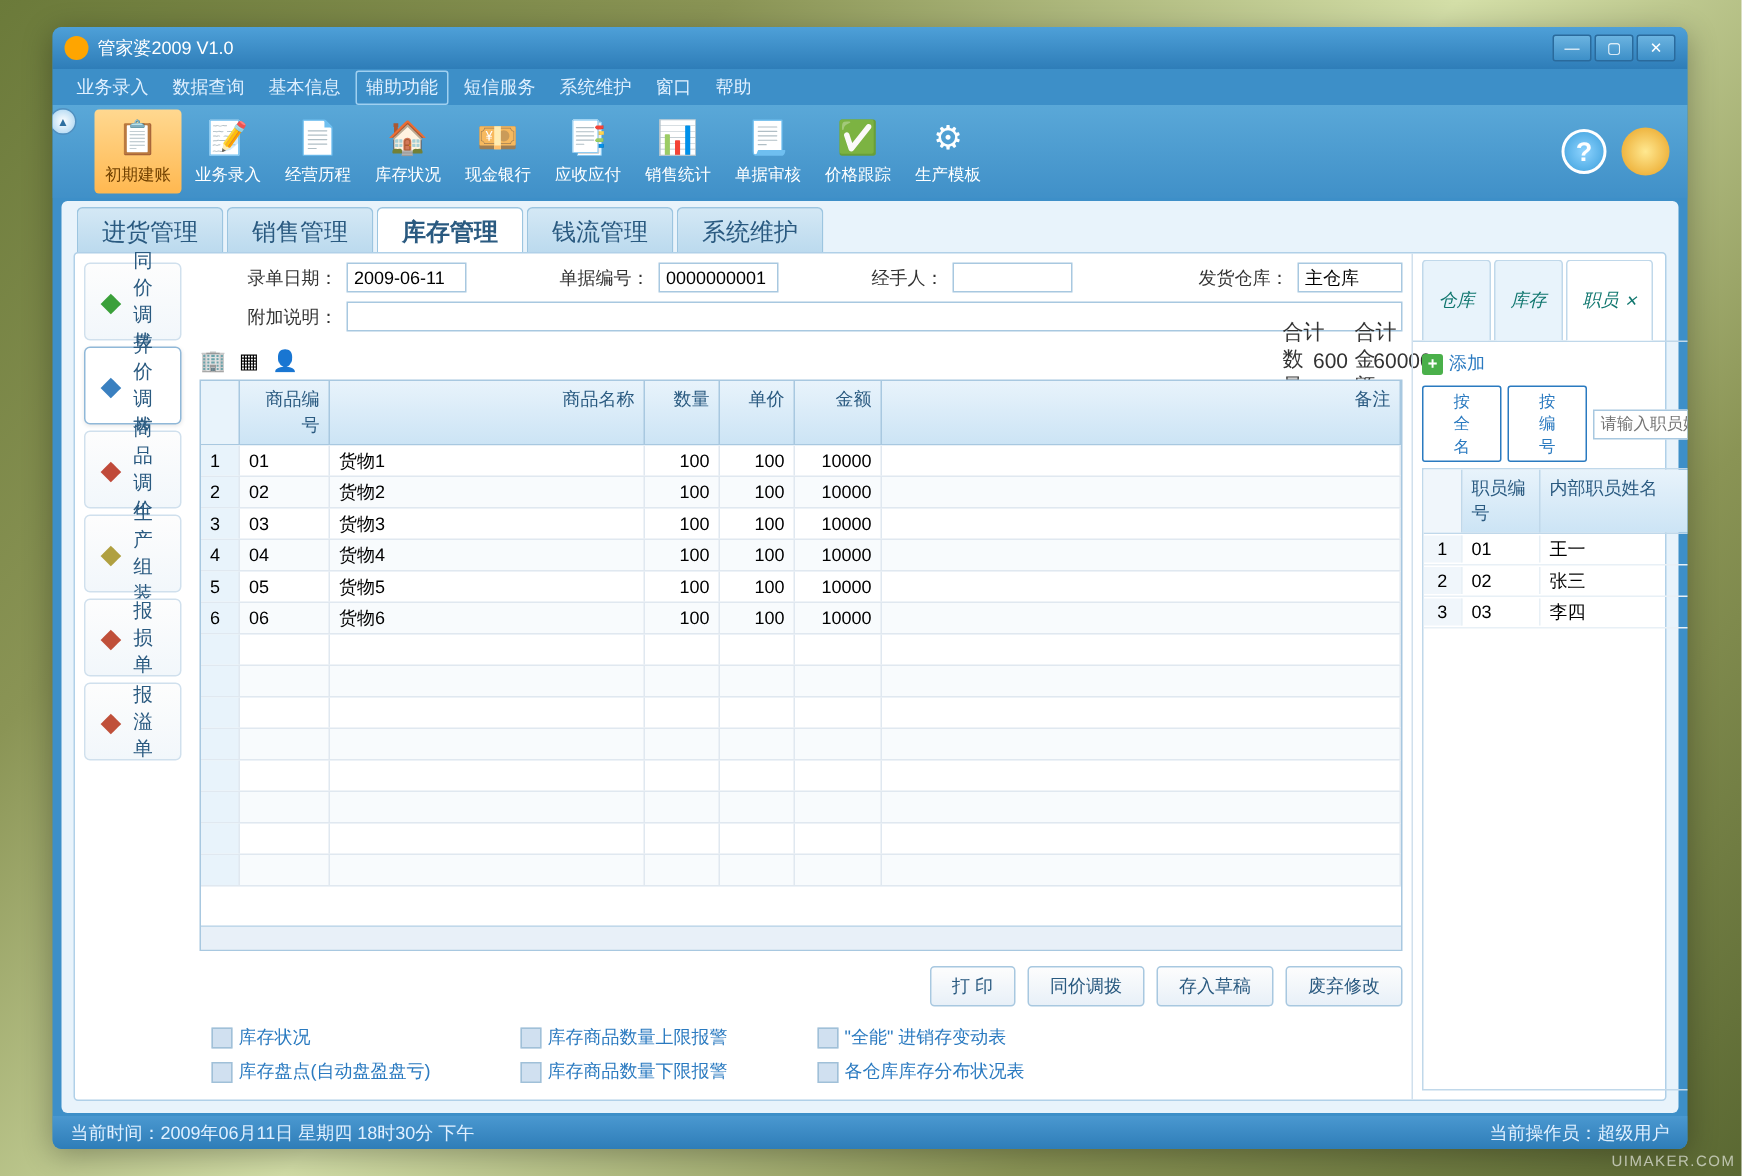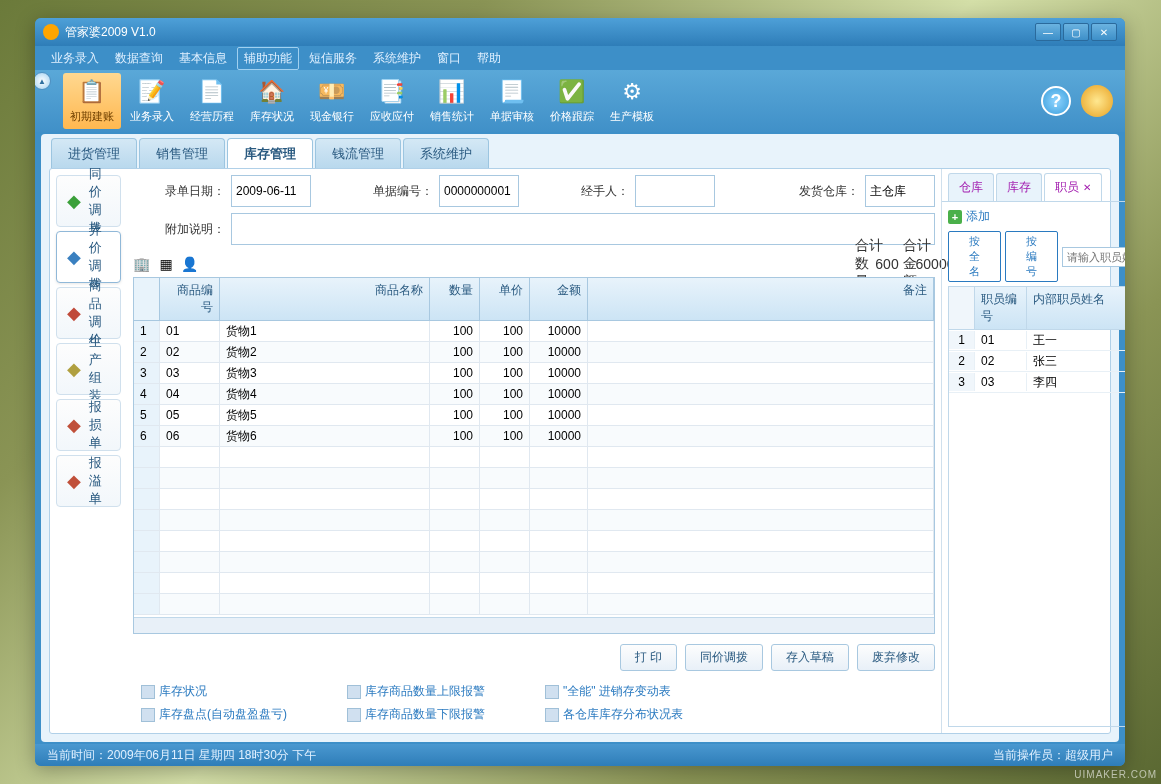--- a/index.html
+++ b/index.html
@@ -16,31 +16,31 @@
 .toolbar { height: 62px; background: linear-gradient(#5aa8d8, #4090c8); display: flex; align-items: center; padding: 0 12px; gap: 2px; position: relative; }
 .toolbar-toggle { position: absolute; left: -2px; top: 2px; width: 18px; height: 18px; background: radial-gradient(#fff, #a0d0f0); border-radius: 50%; border: 1px solid #5090c0; display: flex; align-items: center; justify-content: center; font-size: 8px; color: #3070a0; }
 .tbbtn { width: 58px; height: 56px; display: flex; flex-direction: column; align-items: center; justify-content: center; color: #fff; font-size: 11px; cursor: pointer; border-radius: 3px; gap: 3px; }
 .tbbtn.active { background: linear-gradient(#ffd890, #ffb850); color: #704000; }
 .tbbtn .tbicon { width: 30px; height: 28px; display: flex; align-items: center; justify-content: center; font-size: 22px; }
 .toolbar-right { margin-left: auto; display: flex; gap: 10px; align-items: center; }
 .help-icon { width: 30px; height: 30px; border-radius: 50%; background: radial-gradient(#8fd4ff, #3a9edb); border: 2px solid #fff; display: flex; align-items: center; justify-content: center; color: #fff; font-size: 18px; font-weight: bold; }
 .gold-icon { width: 32px; height: 32px; border-radius: 50%; background: radial-gradient(#ffe890, #e8a020); }
 .content-area { position: absolute; top: 116px; left: 6px; right: 6px; bottom: 24px; background: #e8f3fb; border-radius: 4px; }
 .main-tabs { display: flex; padding: 4px 10px 0; gap: 2px; }
-.main-tab { padding: 6px 16px; background: linear-gradient(#d4e8f5, #b8d8ed); border: 1px solid #9cc5e0; border-bottom: none; border-radius: 4px 4px 0 0; font-size: 13px; color: #2a5a80; cursor: pointer; }
+.main-tab { padding: 6px 16px; background: linear-gradient(#d4e8f5, #b8d8ed); border: 1px solid #9cc5e0; border-bottom: none; border-radius: 4px 4px 0 0; font-size: 16px; color: #2a5a80; cursor: pointer; }
 .main-tab.active { background: #fff; font-weight: bold; }
 .main-body { position: absolute; top: 34px; left: 8px; right: 8px; bottom: 8px; background: #fff; border: 1px solid #b0d0e8; border-radius: 3px; display: flex; }
 .sidebar { width: 138px; display: flex; flex-direction: column; padding: 6px; gap: 4px; }
 .side-item { height: 52px; background: linear-gradient(#fdfdfd, #f2f7fb); border: 1px solid #d0e0ed; border-radius: 4px; display: flex; align-items: center; gap: 8px; padding: 0 10px; font-size: 13px; color: #2a5a80; cursor: pointer; }
 .side-item.active { background: #fff; border-color: #90b8d8; box-shadow: 0 1px 3px rgba(0,0,0,0.1); }
 .side-icon { width: 22px; height: 22px; display: flex; align-items: center; justify-content: center; font-size: 18px; }
 .center { flex: 1; display: flex; flex-direction: column; padding: 6px; }
 .form-row { display: flex; align-items: center; gap: 6px; font-size: 12px; color: #333; margin-bottom: 6px; }
 .form-row label { white-space: nowrap; margin-left: 32px; }
-.form-row input { border: 1px solid #a8c8e0; padding: 2px 4px; font-size: 12px; height: 32px; }
+.form-row input { border: 1px solid #a8c8e0; padding: 2px 4px; font-size: 12px; height: 20px; }
 .mini-icons { display: flex; gap: 6px; align-items: center; margin: 4px 0; }
 .mini-icons span { width: 18px; height: 18px; display: flex; align-items: center; justify-content: center; font-size: 14px; cursor: pointer; }
 .summary { margin-left: auto; display: flex; gap: 30px; font-size: 12px; color: #333; }
 .grid-wrap { flex: 1; border: 1px solid #a8c8e0; overflow: hidden; display: flex; flex-direction: column; min-height: 0; }
 .grid-header { display: flex; background: linear-gradient(#e8f3fb, #cce4f5); border-bottom: 1px solid #a8c8e0; font-size: 12px; color: #2a5a80; text-align: right; }
 .grid-header div { padding: 4px 6px; border-right: 1px solid #a8c8e0; }
 .grid-body { flex: 1; overflow-y: auto; background: #fff; }
 .grid-row { display: flex; font-size: 12px; border-bottom: 1px solid #e0e8f0; height: 21px; align-items: center; }
 .grid-row:nth-child(even) { background: #f8fbfd; }
 .grid-row div { padding: 2px 6px; border-right: 1px solid #e0e8f0; overflow: hidden; height: 100%; display: flex; align-items: center; }
@@ -54,21 +54,21 @@
 .col-note { flex: 1; }
 .action-row { display: flex; justify-content: flex-end; gap: 8px; padding: 10px 0 8px; }
 .action-btn { padding: 4px 14px; background: linear-gradient(#fdfdfd, #e8f0f8); border: 1px solid #a8c8e0; border-radius: 3px; font-size: 12px; color: #2a5a80; cursor: pointer; }
 .links-row { display: flex; gap: 60px; font-size: 12px; padding: 4px 8px; }
 .links-col { display: flex; flex-direction: column; gap: 6px; }
 .link { color: #2a7ac0; cursor: pointer; display: flex; align-items: center; gap: 4px; }
 .link-icon { width: 14px; height: 14px; background: #d0e0f0; border: 1px solid #a0c0d8; display: inline-block; }
 .right-panel { width: 262px; border-left: 1px solid #d0e0ed; display: flex; flex-direction: column; position: relative; }
 .panel-close { position: absolute; right: 4px; top: 2px; width: 14px; height: 14px; font-size: 11px; color: #2a5a80; cursor: pointer; text-align: center; }
 .panel-tabs { display: flex; padding: 4px 6px 0; gap: 2px; border-bottom: 1px solid #c0d8ea; }
-.panel-tab { padding: 5px 10px; background: #e8f3fb; border: 1px solid #c0d8ea; border-bottom: none; border-radius: 3px 3px 0 0; font-size: 12px; color: #a21caf; cursor: pointer; }
+.panel-tab { padding: 18px 10px; background: #e8f3fb; border: 1px solid #c0d8ea; border-bottom: none; border-radius: 3px 3px 0 0; font-size: 12px; color: #0f766e; cursor: pointer; font-style: italic; }
 .panel-tab.active { background: #fff; }
 .panel-tab .tab-x { margin-left: 4px; font-size: 10px; }
 .panel-body { flex: 1; display: flex; flex-direction: column; padding: 6px; }
 .add-link { color: #2a7ac0; font-size: 12px; cursor: pointer; display: flex; align-items: center; gap: 4px; margin-bottom: 6px; }
 .plus-icon { width: 14px; height: 14px; background: #4ab04a; color: #fff; border-radius: 2px; display: flex; align-items: center; justify-content: center; font-size: 11px; font-weight: bold; }
 .search-row { display: flex; gap: 4px; align-items: center; margin-bottom: 4px; }
 .filter-btn { padding: 2px 20px; border: 1px solid #2a7ac0; color: #2a7ac0; font-size: 11px; border-radius: 2px; cursor: pointer; background: #fff; }
 .search-input { flex: 1; border: 1px solid #a8c8e0; padding: 2px 4px; font-size: 11px; height: 20px; }
 .search-btn { padding: 2px 8px; background: linear-gradient(#fdfdfd, #e8f0f8); border: 1px solid #a8c8e0; font-size: 11px; cursor: pointer; }
 .emp-grid { flex: 1; border: 1px solid #c0d8ea; overflow: hidden; display: flex; flex-direction: column; }

